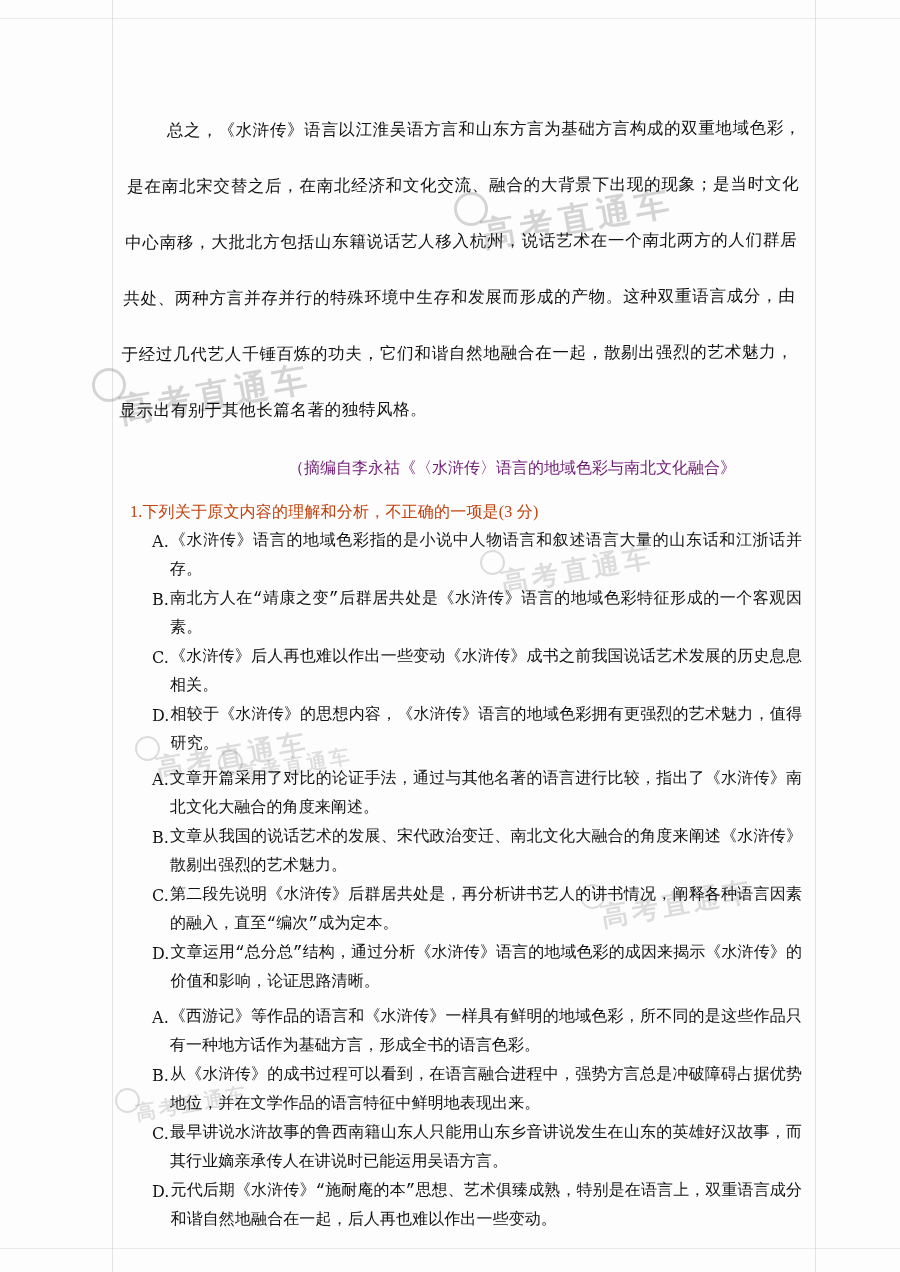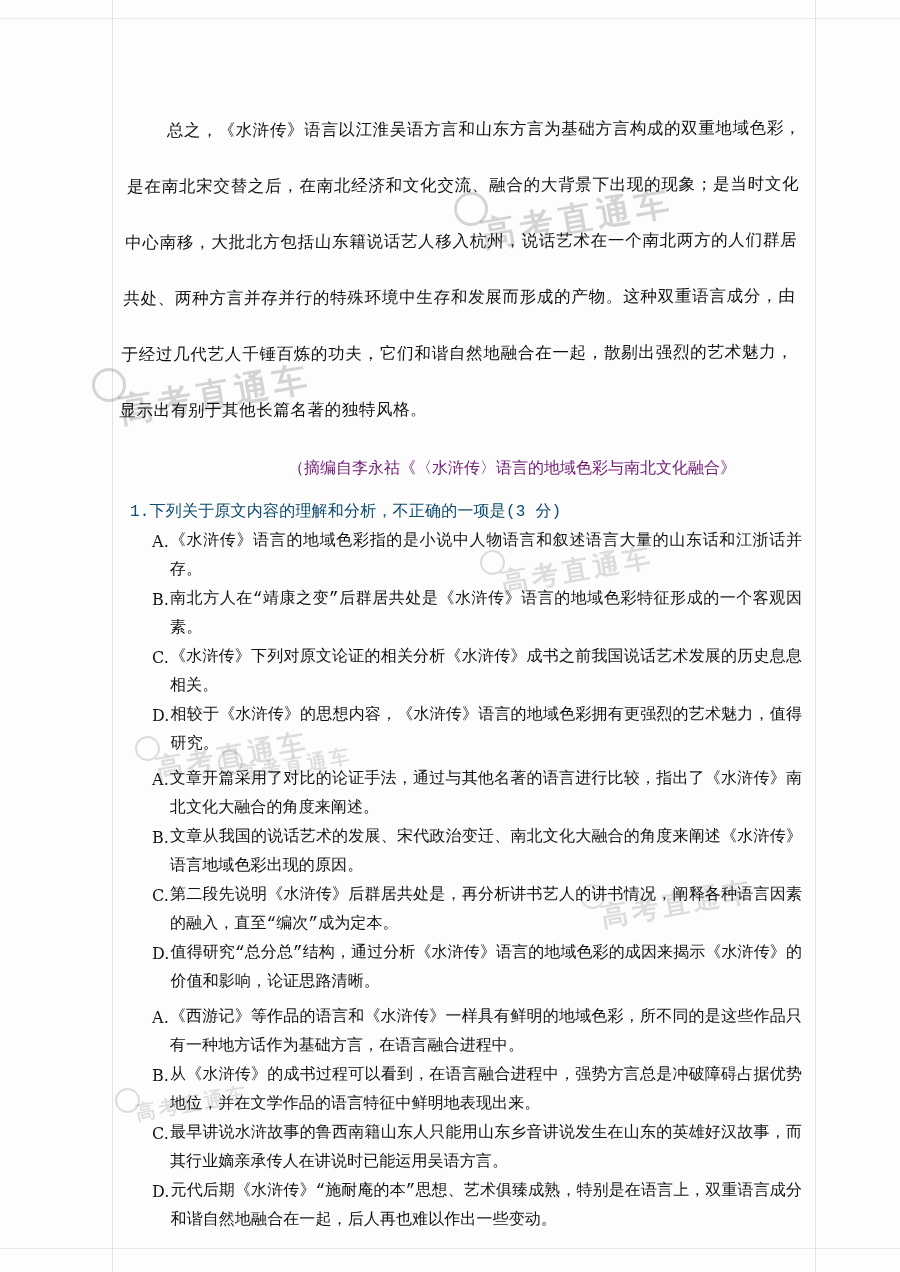--- a/index.html
+++ b/index.html
@@ -74,24 +74,24 @@
     font-family: "DejaVu Serif", "Liberation Serif", serif;
     font-size: 16px;
     line-height: 26px;
     padding-left: 158px;
     color: #701a75;
   }
 
   
   .q-block { margin-top: 6px; }
   .q-stem {
-    font-family: Liberation Mono, monospace;
+    font-family: Liberation Serif, serif;
     font-size: 16px;
     line-height: 30px;
-    color: #0c4a6e;
+    color: #c2410c;
     letter-spacing: 0.2px;
   }
   .opt-list { margin: 0; padding: 0; list-style: none; }
   .opt {
     display: flex;
     font-family: "DejaVu Serif", "Liberation Serif", serif;
     font-size: 16px;
     line-height: 29px;
     color: #131313;
     padding-left: 22px;
@@ -159,55 +159,55 @@
         <li class="opt">
           <span class="opt-label">A.</span>
           <span class="opt-text">《水浒传》语言的地域色彩指的是小说中人物语言和叙述语言大量的山东话和江浙话并存。</span>
         </li>
         <li class="opt">
           <span class="opt-label">B.</span>
           <span class="opt-text">南北方人在“靖康之变”后群居共处是《水浒传》语言的地域色彩特征形成的一个客观因素。</span>
         </li>
         <li class="opt">
           <span class="opt-label">C.</span>
-          <span class="opt-text">《水浒传》下列对原文论证的相关分析《水浒传》成书之前我国说话艺术发展的历史息息相关。</span>
+          <span class="opt-text">《水浒传》后人再也难以作出一些变动《水浒传》成书之前我国说话艺术发展的历史息息相关。</span>
         </li>
         <li class="opt">
           <span class="opt-label">D.</span>
           <span class="opt-text">相较于《水浒传》的思想内容，《水浒传》语言的地域色彩拥有更强烈的艺术魅力，值得研究。</span>
         </li>
       </ul>
     </div>
 
     <div class="q-block">
       <ul class="opt-list">
         <li class="opt">
           <span class="opt-label">A.</span>
           <span class="opt-text">文章开篇采用了对比的论证手法，通过与其他名著的语言进行比较，指出了《水浒传》南北文化大融合的角度来阐述。</span>
         </li>
         <li class="opt">
           <span class="opt-label">B.</span>
-          <span class="opt-text">文章从我国的说话艺术的发展、宋代政治变迁、南北文化大融合的角度来阐述《水浒传》语言地域色彩出现的原因。</span>
+          <span class="opt-text">文章从我国的说话艺术的发展、宋代政治变迁、南北文化大融合的角度来阐述《水浒传》散剔出强烈的艺术魅力。</span>
         </li>
         <li class="opt">
           <span class="opt-label">C.</span>
           <span class="opt-text">第二段先说明《水浒传》后群居共处是，再分析讲书艺人的讲书情况，阐释各种语言因素的融入，直至“编次”成为定本。</span>
         </li>
         <li class="opt">
           <span class="opt-label">D.</span>
-          <span class="opt-text">值得研究“总分总”结构，通过分析《水浒传》语言的地域色彩的成因来揭示《水浒传》的价值和影响，论证思路清晰。</span>
+          <span class="opt-text">文章运用“总分总”结构，通过分析《水浒传》语言的地域色彩的成因来揭示《水浒传》的价值和影响，论证思路清晰。</span>
         </li>
       </ul>
     </div>
 
     <div class="q-block">
       <ul class="opt-list">
         <li class="opt">
           <span class="opt-label">A.</span>
-          <span class="opt-text">《西游记》等作品的语言和《水浒传》一样具有鲜明的地域色彩，所不同的是这些作品只有一种地方话作为基础方言，在语言融合进程中。</span>
+          <span class="opt-text">《西游记》等作品的语言和《水浒传》一样具有鲜明的地域色彩，所不同的是这些作品只有一种地方话作为基础方言，形成全书的语言色彩。</span>
         </li>
         <li class="opt">
           <span class="opt-label">B.</span>
           <span class="opt-text">从《水浒传》的成书过程可以看到，在语言融合进程中，强势方言总是冲破障碍占据优势地位，并在文学作品的语言特征中鲜明地表现出来。</span>
         </li>
         <li class="opt">
           <span class="opt-label">C.</span>
           <span class="opt-text">最早讲说水浒故事的鲁西南籍山东人只能用山东乡音讲说发生在山东的英雄好汉故事，而其行业嫡亲承传人在讲说时已能运用吴语方言。</span>
         </li>
         <li class="opt">

